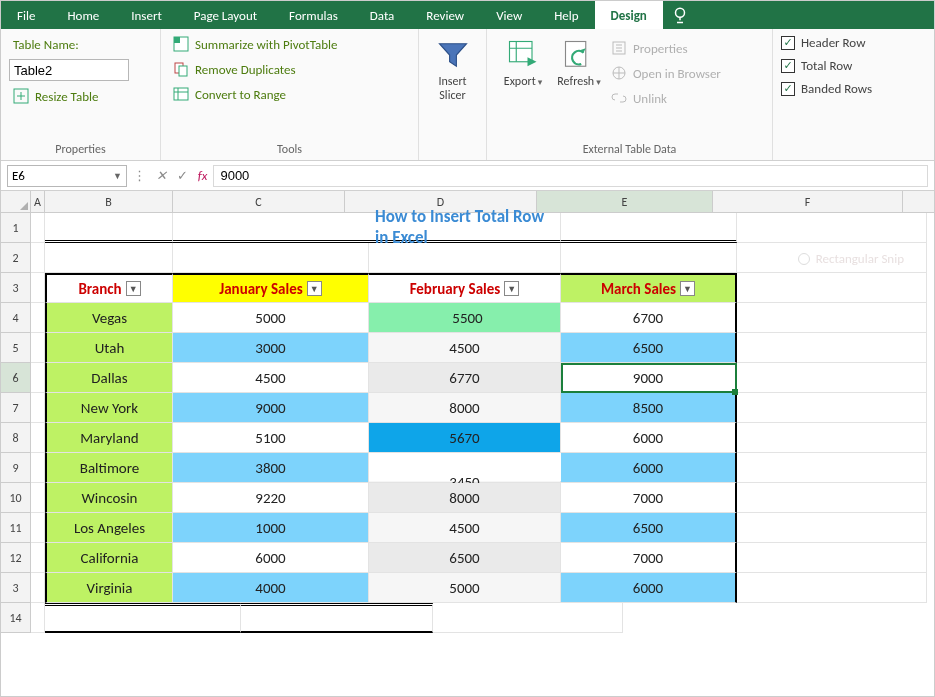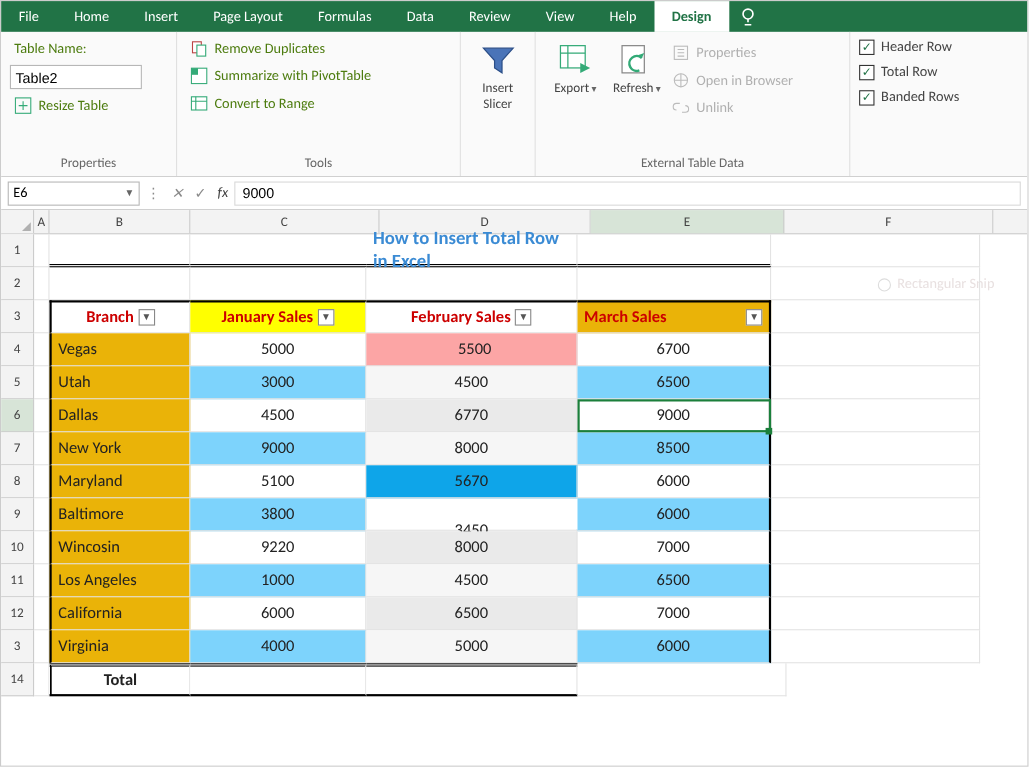--- a/index.html
+++ b/index.html
@@ -112,21 +112,21 @@
   }
   .namebox{
     width:120px;height:22px;border:1px solid #b7b7b7;
     display:flex;align-items:center;justify-content:space-between;
     padding:0 4px;font-size:13px;
   }
   .namebox .dd{font-size:9px;color:#666;}
   .fx-btns{display:flex;gap:10px;align-items:center;color:#8a8a8a;font-size:13px;}
   .fx-btns .x{font-style:italic;}
   .fx-btns .ck{color:#8a8a8a;}
-  .fx-btns .fx{font-style:italic;color:#404040;}
+  .fx-btns .fx{font-style:italic;color:#be185d;}
   .fx-input{
     flex:1;height:22px;border:1px solid #d9d9d9;border-top:1px solid #d9d9d9;
     padding:0 6px;font-size:13px;
   }
 
   
   .sheet{position:relative;}
   .colhdrs{display:flex;height:22px;border-bottom:1px solid #ccc;background:#f3f3f3;}
   .corner{width:30px;border-right:1px solid #ccc;background:#f3f3f3;position:relative;}
   .corner::after{content:"";position:absolute;right:2px;bottom:2px;width:0;height:0;
@@ -149,31 +149,31 @@
     font-size:12px;color:#444;
   }
   .rh.sel{background:#d7e4d7;}
   .cell{
     border-right:1px solid #e3e3e3;border-bottom:1px solid #e3e3e3;
     display:flex;align-items:center;justify-content:center;
     font-size:15px;color:#222;padding:0 6px;position:relative;
   }
   .colA{width:14px;padding:0;}
   .colB{width:128px;}
-  .colC{width:160px;text-align:center;}
+  .colC{width:196px;text-align:center;}
   .colD{width:192px;}
   .colE{width:176px;}
   .colF{width:190px;}
 
   
   .tbl-title{color:#3b8bd4;font-weight:600;font-size:17px;}
   .dbl-under{border-bottom:3px double #000 !important;}
   .thdr{font-weight:700;color:#cc0000;font-size:15px;}
   .bgY{background:#ffff00;}
-  .bgO{background:#eab308;justify-content:space-between;}
+  .bgO{background:#bef264;}
   .bgBand{background:#7dd3fc;}
   .brL{border-left:2px solid #000;}
   .brR{border-right:2px solid #000;}
   .brT{border-top:2px solid #000;}
   .brB{border-bottom:2px solid #000;}
   .totalrow{font-weight:700;border-top:3px double #000 !important;}
   .sel-cell{outline:2px solid #1b7f3b; outline-offset:-2px; z-index:2;}
   .sel-cell::after{content:"";position:absolute;right:-3px;bottom:-3px;width:6px;height:6px;background:#1b7f3b;}
 
   .fltr{
@@ -231,34 +231,34 @@
     </div>
     <div class="group-label">Properties</div>
   </div>
 
   <div class="group" style="width:258px;">
     <div class="group-body">
       <div class="stack stack16">
         <div class="rb-item">
           <span class="ico16">
               <svg viewBox="0 0 16 16">
+                <rect x="1" y="1" width="14" height="14" fill="#fff" stroke="#3a7"></rect>
+                <rect x="1" y="1" width="6" height="6" fill="#3a7"></rect>
+              </svg>
+            </span>
+          <span>Summarize with PivotTable</span>
+        </div>
+        <div class="rb-item">
+          <span class="ico16">
+              <svg viewBox="0 0 16 16">
                 <rect x="2" y="2" width="8" height="10" fill="#fff" stroke="#b44"></rect>
                 <rect x="6" y="5" width="8" height="10" fill="#fff" stroke="#3a7"></rect>
               </svg>
             </span>
           <span>Remove Duplicates</span>
-        </div>
-        <div class="rb-item">
-          <span class="ico16">
-              <svg viewBox="0 0 16 16">
-                <rect x="1" y="1" width="14" height="14" fill="#fff" stroke="#3a7"></rect>
-                <rect x="1" y="1" width="6" height="6" fill="#3a7"></rect>
-              </svg>
-            </span>
-          <span>Summarize with PivotTable</span>
         </div>
         <div class="rb-item">
           <span class="ico16">
               <svg viewBox="0 0 16 16">
                 <rect x="1" y="2" width="14" height="12" fill="#fff" stroke="#3a7"></rect>
                 <path d="M1 6h14M5 2v12" stroke="#3a7"></path>
               </svg>
             </span>
           <span>Convert to Range</span>
         </div>
@@ -425,21 +425,21 @@
       </div>
       <div class="cell colF"></div>
     </div>
 
     <div id="data-rows">
         <div class="row">
           <div class="rh ">4</div>
           <div class="cell colA"></div>
           <div class="cell colB bgO brL">Vegas</div>
           <div class="cell colC ">5000</div>
-          <div class="cell colD bgBand" style="background:#fca5a5;padding-left:12px;">5500</div>
+          <div class="cell colD bgBand" style="background:#86efac;padding-left:12px;">5500</div>
           <div class="cell colE  brR ">6700</div>
           <div class="cell colF"></div>
         </div>
         <div class="row">
           <div class="rh ">5</div>
           <div class="cell colA"></div>
           <div class="cell colB bgO brL">Utah</div>
           <div class="cell colC bgBand">3000</div>
           <div class="cell colD bgBand" style="background:#f6f6f6;">4500</div>
           <div class="cell colE bgBand brR ">6500</div>
@@ -515,19 +515,18 @@
           <div class="cell colC bgBand">4000</div>
           <div class="cell colD bgBand" style="background:#f6f6f6;">5000</div>
           <div class="cell colE bgBand brR ">6000</div>
           <div class="cell colF"></div>
         </div>
       </div>
 
     <div class="row">
       <div class="rh">14</div>
       <div class="cell colA"></div>
-      <div class="cell colB totalrow brL brB" style="background:#fff;">Total</div>
       <div class="cell colC totalrow brB" style="background:#fff;"></div>
       <div class="cell colD totalrow brB" style="background:#fff;"></div>
       <div class="cell colF"></div>
     </div>
   </div>
 </div>
 
 </body></html>

